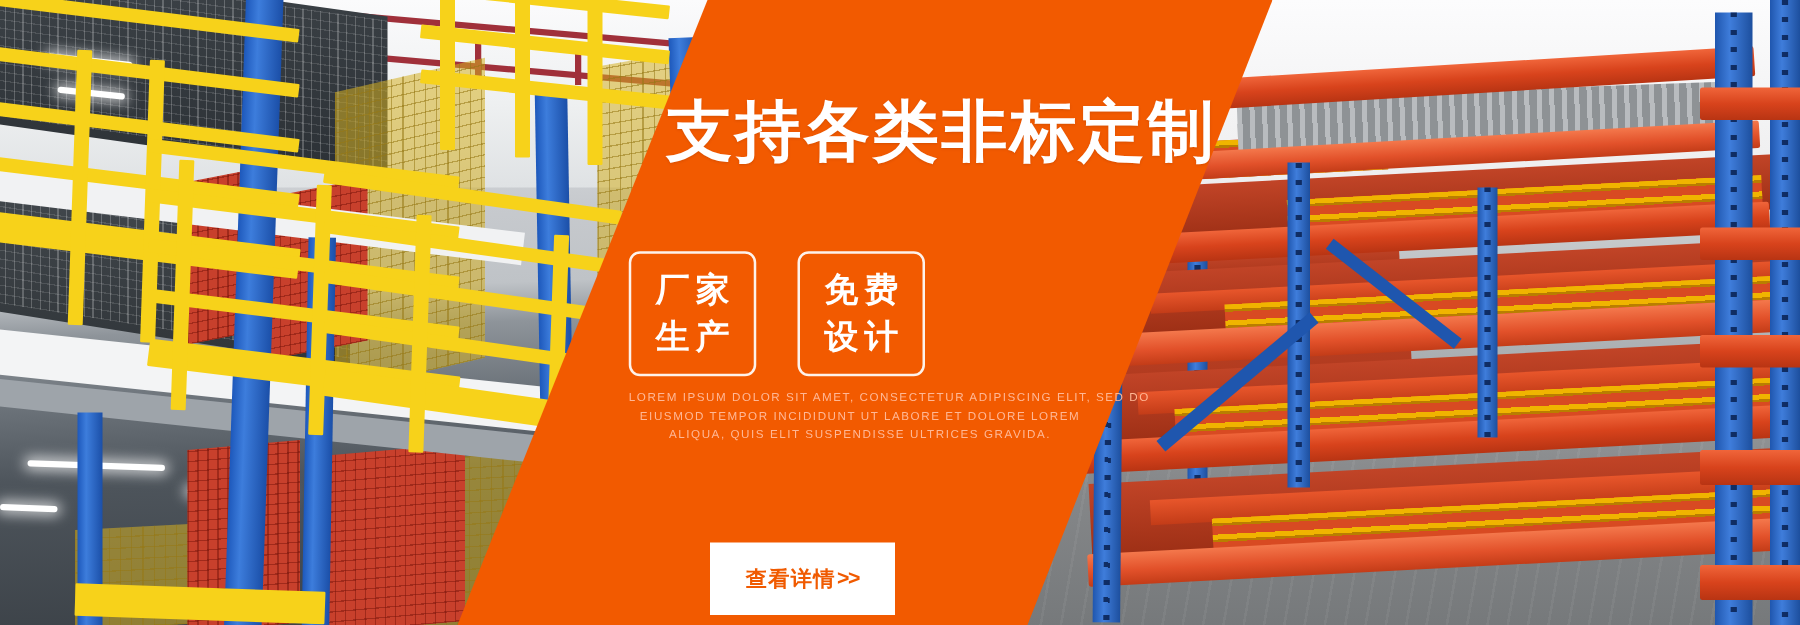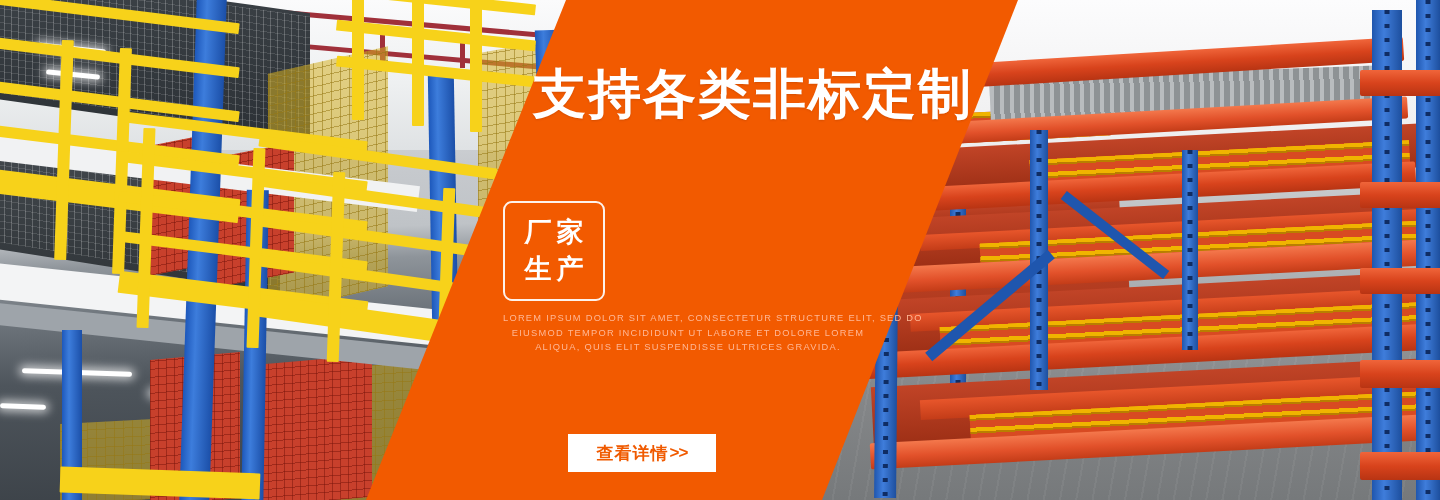--- a/index.html
+++ b/index.html
@@ -112,21 +112,21 @@
   .orange-panel{
     position:absolute; left:0; top:0; width:1440px; height:500px;
     background:#f25a00;
     clip-path:polygon(566px 0, 1018px 0, 822px 500px, 366px 500px);
     z-index:5;
   }
 
   .content{ position:absolute; inset:0; z-index:6; }
 
   .headline{
-    position:absolute; left:533px; top:64px;
+    position:absolute; left:533px; top:76px;
     font-size:53px; font-weight:bold; color:#ffffff;
     letter-spacing:2px; line-height:1.12; white-space:nowrap;
     text-shadow:0 1px 2px rgba(120,40,0,.22);
   }
   .subline{
     position:absolute; left:533px; top:145px;
     font-size:25px; font-weight:300; color:#fdf1e9;
     letter-spacing:4.2px; white-space:nowrap;
   }
 
@@ -143,21 +143,21 @@
 
   .lorem{
     position:absolute; left:503px; top:311px; width:370px;
     text-align:center; color:#ffb896; font-size:9.3px;
     letter-spacing:1.25px; line-height:14.5px; white-space:nowrap;
   }
   .lorem div{ white-space:nowrap; }
 
   .cta{
     position:absolute; left:568px; top:434px;
-    width:148px; height:38px; background:#ffffff;
+    width:148px; height:58px; background:#ffffff;
     display:flex; align-items:center; justify-content:center;
     color:#f05a00; font-size:17px; font-weight:bold; letter-spacing:1px;
     cursor:pointer; white-space:nowrap;
   }
   .cta .arrows{ font-weight:bold; letter-spacing:-1px; margin-left:1px; }
 </style>
 </head>
 <body>
 
 <div class="banner">
@@ -295,24 +295,28 @@
   <div class="content">
 
     <div class="headline">支持各类非标定制</div>
 
 
     <div class="badges">
       <div class="badge">
         <span>厂家</span>
         <span>生产</span>
       </div>
+      <div class="badge">
+        <span>免费</span>
+        <span>设计</span>
+      </div>
     </div>
 
     <div class="lorem">
-      <div>LOREM IPSUM DOLOR SIT AMET, CONSECTETUR STRUCTURE ELIT, SED DO</div>
+      <div>LOREM IPSUM DOLOR SIT AMET, CONSECTETUR ADIPISCING ELIT, SED DO</div>
       <div>EIUSMOD TEMPOR INCIDIDUNT UT LABORE ET DOLORE LOREM</div>
       <div>ALIQUA, QUIS ELIT SUSPENDISSE ULTRICES GRAVIDA.</div>
     </div>
 
     <div class="cta">
       <span>查看详情</span>
         <span class="arrows">&gt;&gt;</span>
     </div>
 
   </div>

